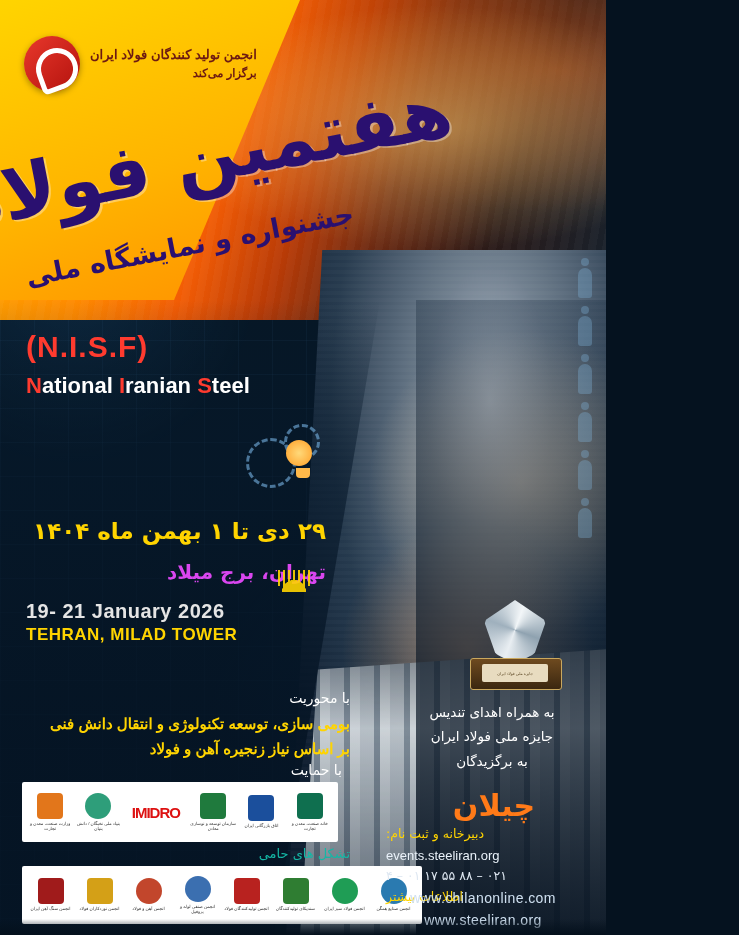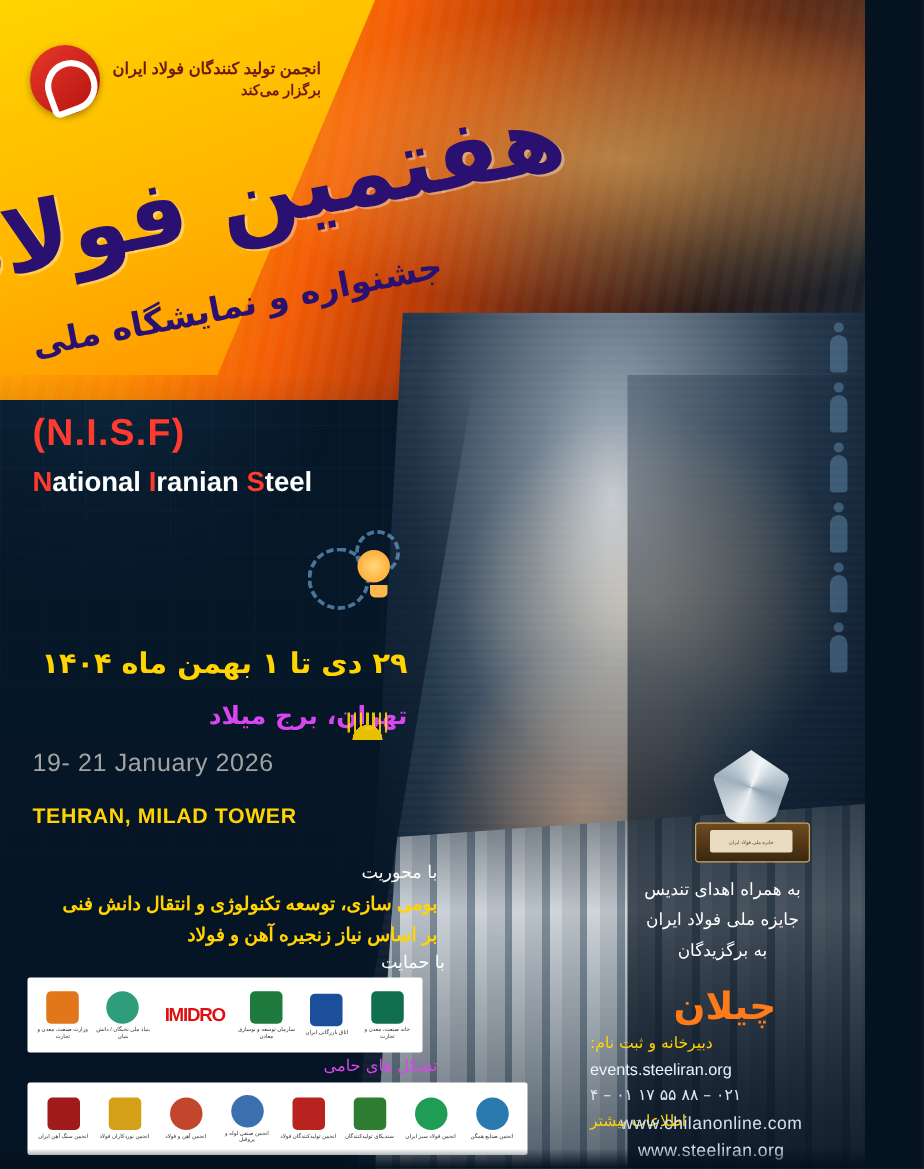--- a/index.html
+++ b/index.html
@@ -1,18 +1,18 @@
 <!DOCTYPE html>
 <html><head>
 <meta charset="utf-8">
 <style>
   html,body{margin:0;padding:0;background:#05121f;}
   body{font-family:"Liberation Sans", sans-serif;}
   #poster{
-    position:relative;width:692px;height:935px;overflow:hidden;
+    position:relative;width:606px;height:935px;overflow:hidden;
     background:#0a1b2c;
   }
   
   .bg-dark{
     position:absolute;inset:0;
     background:
       radial-gradient(circle at 18% 62%, rgba(26,72,120,.85) 0%, rgba(8,24,43,.95) 45%, #05121f 80%),
       linear-gradient(160deg,#0a2138 0%,#071córdoba 100%);
     background-color:#061726;
   }
@@ -125,44 +125,44 @@
     color:#ff3b2f;letter-spacing:1px;margin-bottom:8px;
   }
   .nisf-l1,.nisf-l2{
     font-weight:bold;font-size:22px;color:#ffffff;line-height:1.25;
   }
   .nisf-l1 .cap,.nisf-l2 .cap{color:#ff3b2f;}
   
   .dates{position:absolute;left:26px;top:518px;width:300px;direction:rtl;text-align:right;}
   .fa-date{font-family:"DejaVu Sans",sans-serif;font-weight:bold;font-size:23px;color:#ffd400;}
   .fa-place{font-family:"DejaVu Sans",sans-serif;font-weight:bold;font-size:20px;color:#d946ef;margin-top:16px;}
-  .en-date{font-family:"Liberation Sans",sans-serif;direction:ltr;text-align:left;font-weight:normal;font-size:20px;color:#a3a3a3;margin-top:16px;letter-spacing:.5px;}
-  .en-place{font-family:"Liberation Sans",sans-serif;direction:ltr;text-align:left;font-weight:bold;font-size:17px;color:#ffd400;margin-top:20px;letter-spacing:.5px;}
+  .en-date{font-family:"Liberation Sans",sans-serif;direction:ltr;text-align:left;font-weight:bold;font-size:20px;color:#e5e5e5;margin-top:16px;letter-spacing:.5px;}
+  .en-place{font-family:"Liberation Sans",sans-serif;direction:ltr;text-align:left;font-weight:bold;font-size:17px;color:#ffd400;margin-top:2px;letter-spacing:.5px;}
   .trophy-sm{position:absolute;right:12px;top:52px;width:40px;height:22px;
     background:radial-gradient(circle at 50% 100%, #ffd400 0 40%, transparent 41%);
     opacity:.9;}
   .trophy-sm:before{content:"";position:absolute;left:4px;top:0;width:32px;height:16px;
     background:repeating-linear-gradient(90deg,#ffd400 0 2px,transparent 2px 5px);}
 
   
   .theme{position:absolute;left:20px;top:690px;width:330px;direction:rtl;text-align:right;}
   .theme-label{color:#ffffff;font-family:"DejaVu Sans",sans-serif;font-size:14px;margin-bottom:6px;}
   .theme-l1,.theme-l2{color:#ffd400;font-family:Liberation Sans, sans-serif;font-weight:bold;font-size:15px;line-height:1.65;}
 
   
-  .support-label{position:absolute;left:26px;top:762px;width:330px;direction:rtl;text-align:right;color:#fff;font-family:"DejaVu Sans",sans-serif;font-size:14px;}
+  .support-label{position:absolute;left:12px;top:762px;width:330px;direction:rtl;text-align:right;color:#fff;font-family:"DejaVu Sans",sans-serif;font-size:14px;}
   .sponsor-bar{
     position:absolute;left:22px;top:782px;width:316px;height:60px;
     background:#fff;border-radius:2px;display:flex;align-items:center;justify-content:space-around;padding:0 4px;box-sizing:border-box;
   }
   .sponsor-bar2{
     position:absolute;left:22px;top:866px;width:400px;height:58px;
     background:#fff;border-radius:2px;display:flex;align-items:center;justify-content:space-around;padding:0 4px;box-sizing:border-box;
   }
-  .org-label{position:absolute;left:20px;top:846px;width:330px;direction:rtl;text-align:right;color:#d946ef;font-family:"DejaVu Sans",sans-serif;font-size:13px;}
+  .org-label{position:absolute;left:20px;top:846px;width:330px;direction:rtl;text-align:right;color:#14b8a6;font-family:"DejaVu Sans",sans-serif;font-size:13px;}
   .sp{display:flex;flex-direction:column;align-items:center;justify-content:center;width:46px;}
   .sp .mark{width:26px;height:26px;border-radius:4px;}
   .sp .nm{font-size:4.4px;color:#333;text-align:center;line-height:1.15;margin-top:2px;direction:rtl;}
   .sp-wide{width:64px;}
   .sp-wide .wordmark{font-weight:bold;font-size:15px;color:#d11;letter-spacing:-1px;text-align:center;}
 
   
   .trophy-big{
     position:absolute;right:36px;top:600px;width:110px;height:92px;
   }

